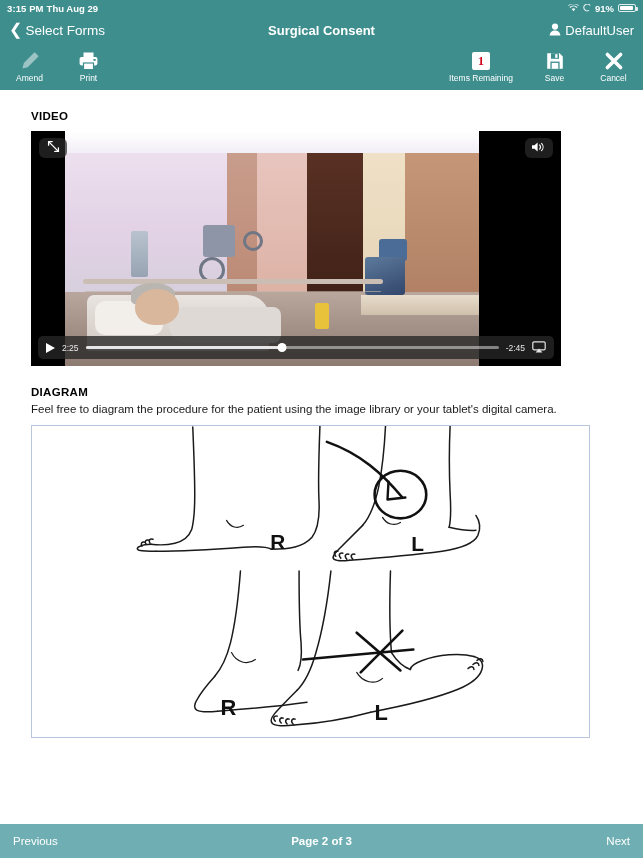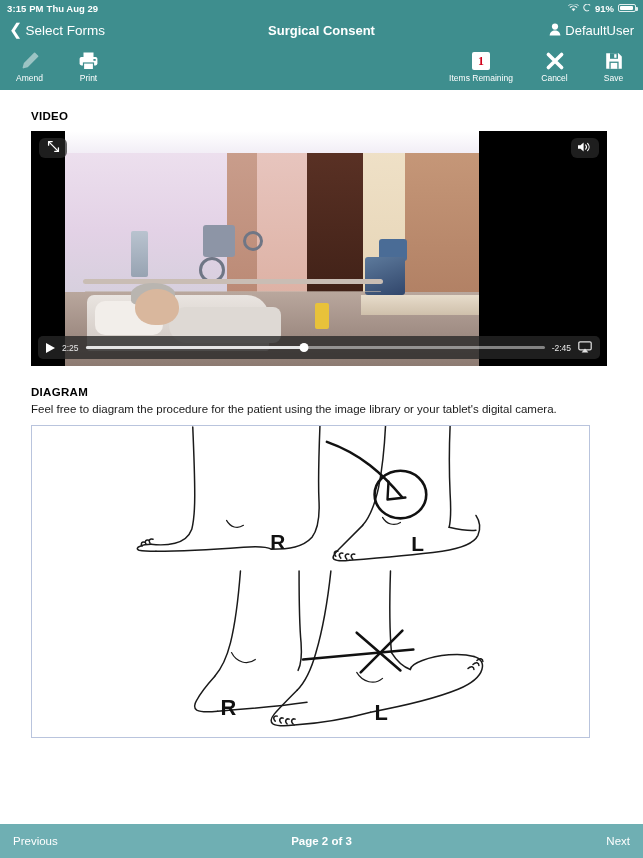--- a/index.html
+++ b/index.html
@@ -73,21 +73,21 @@
   
   .content { flex: 1 1 auto; background: #ffffff; overflow: hidden; position: relative; }
   .sec-head {
     font-size: 11.5px; font-weight: bold; color: #000000;
     margin: 20px 0 0 31px; letter-spacing: .3px;
   }
   .sec-sub { font-size: 11.5px; color: #1a1a1a; margin: 5px 0 0 31px; }
 
   
   .video {
-    position: relative; margin: 9px 8px 0 31px; width: 576px; height: 235px;
+    position: relative; margin: 9px 8px 0 31px; width: 530px; height: 235px;
     background: #000000; overflow: hidden;
   }
   .vid-scene { position: absolute; left: 34px; top: 0; width: 414px; height: 235px; overflow: hidden; }
   .v-wall-l { position:absolute; left:0; top:0; width:162px; height:235px;
     background: linear-gradient(180deg,#efe3f0 0%, #e3d2e6 42%, #d6cfdd 70%, #c9c3d4 100%); }
   .v-wall-m { position:absolute; left:162px; top:0; width:30px; height:235px;
     background: linear-gradient(180deg,#cba08f,#b4806a); }
   .v-door   { position:absolute; left:192px; top:0; width:50px; height:235px;
     background: linear-gradient(180deg,#e9c8c2,#d8a898); }
   .v-dark   { position:absolute; left:242px; top:0; width:56px; height:205px;
@@ -249,37 +249,37 @@
       <div class="tb-item wide">
         <span class="tb-ico">
           <span class="badge-box">1</span>
         </span>
         <span class="tb-lbl">Items Remaining</span>
       </div>
 
       <div class="tb-item">
         <span class="tb-ico">
           <svg width="20" height="20" viewBox="0 0 20 20">
-            <path d="M3.4 3.4 L16.6 16.6 M16.6 3.4 L3.4 16.6" stroke="#ffffff" stroke-width="3.6" stroke-linecap="round"></path>
-          </svg>
-        </span>
-        <span class="tb-lbl">Cancel</span>
-      </div>
-
-      <div class="tb-item">
-        <span class="tb-ico">
-          <svg width="20" height="20" viewBox="0 0 20 20">
             <path d="M2.2 2.2 H14.6 L17.8 5.4 V17.8 H2.2 Z" fill="#ffffff"></path>
             <rect x="6" y="2.2" width="8" height="5.6" fill="#3e8e8e"></rect>
             <rect x="10.2" y="3.2" width="2.3" height="3.6" fill="#ffffff"></rect>
             <rect x="5.4" y="10.6" width="9.2" height="7.2" fill="#3e8e8e"></rect>
             <rect x="6.7" y="11.9" width="6.6" height="5.9" fill="#ffffff"></rect>
           </svg>
         </span>
         <span class="tb-lbl">Save</span>
+      </div>
+
+      <div class="tb-item">
+        <span class="tb-ico">
+          <svg width="20" height="20" viewBox="0 0 20 20">
+            <path d="M3.4 3.4 L16.6 16.6 M16.6 3.4 L3.4 16.6" stroke="#ffffff" stroke-width="3.6" stroke-linecap="round"></path>
+          </svg>
+        </span>
+        <span class="tb-lbl">Cancel</span>
       </div>
 
     </div>
   </div>
 
   <div class="content">
 
     <div class="sec-head">VIDEO</div>
 
     <div class="video">

